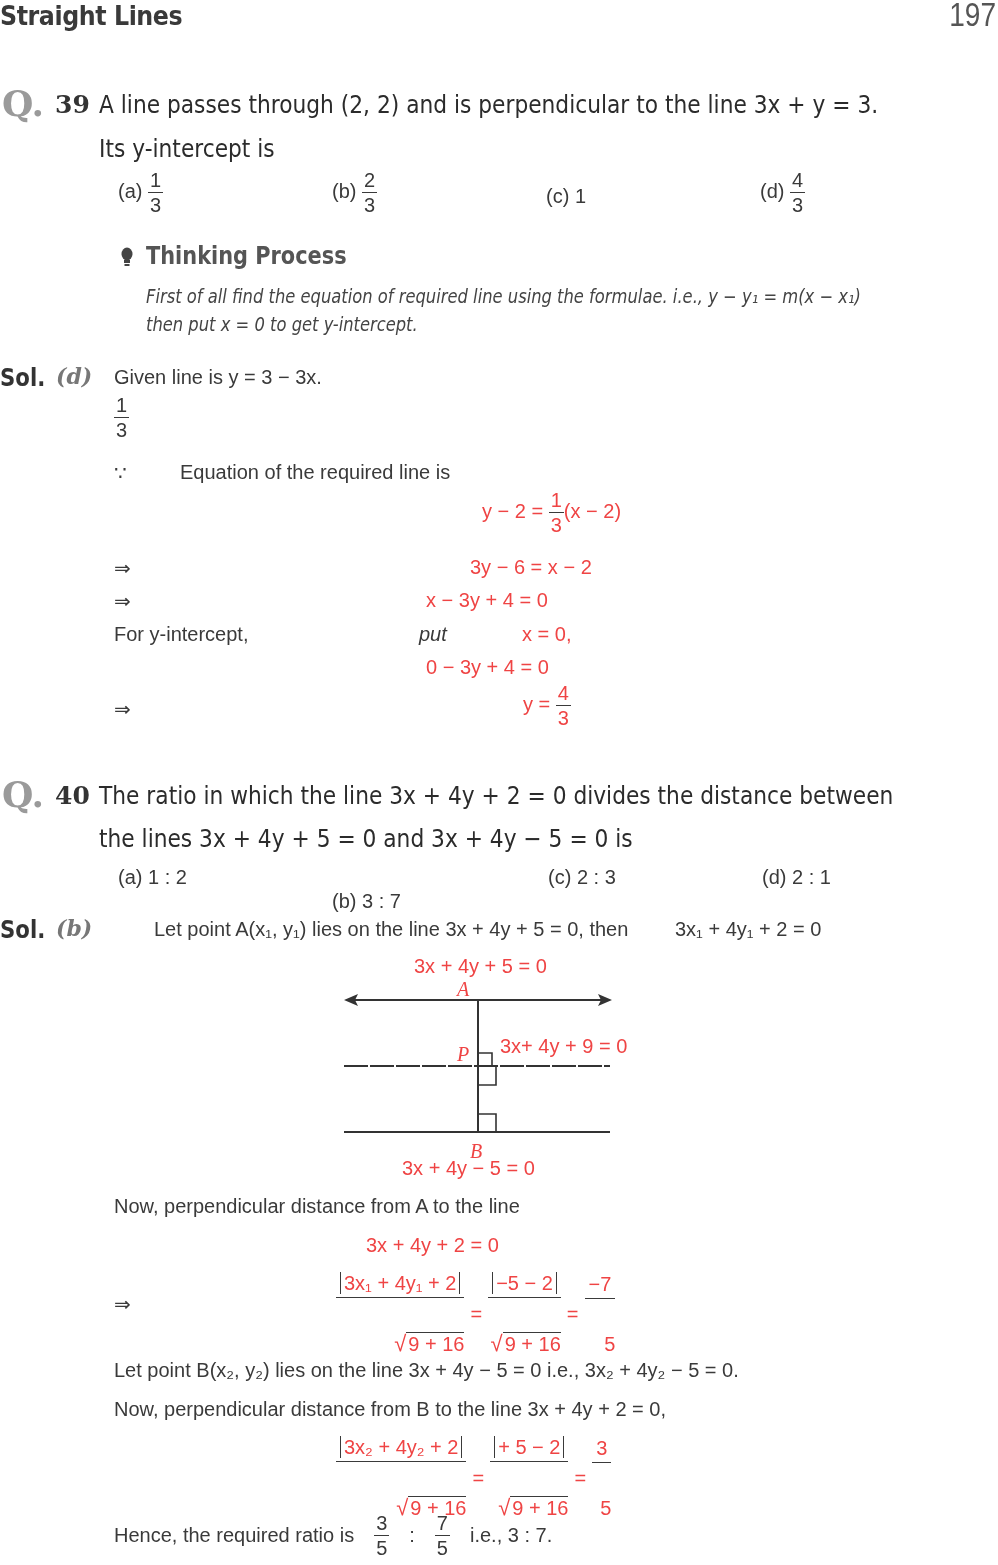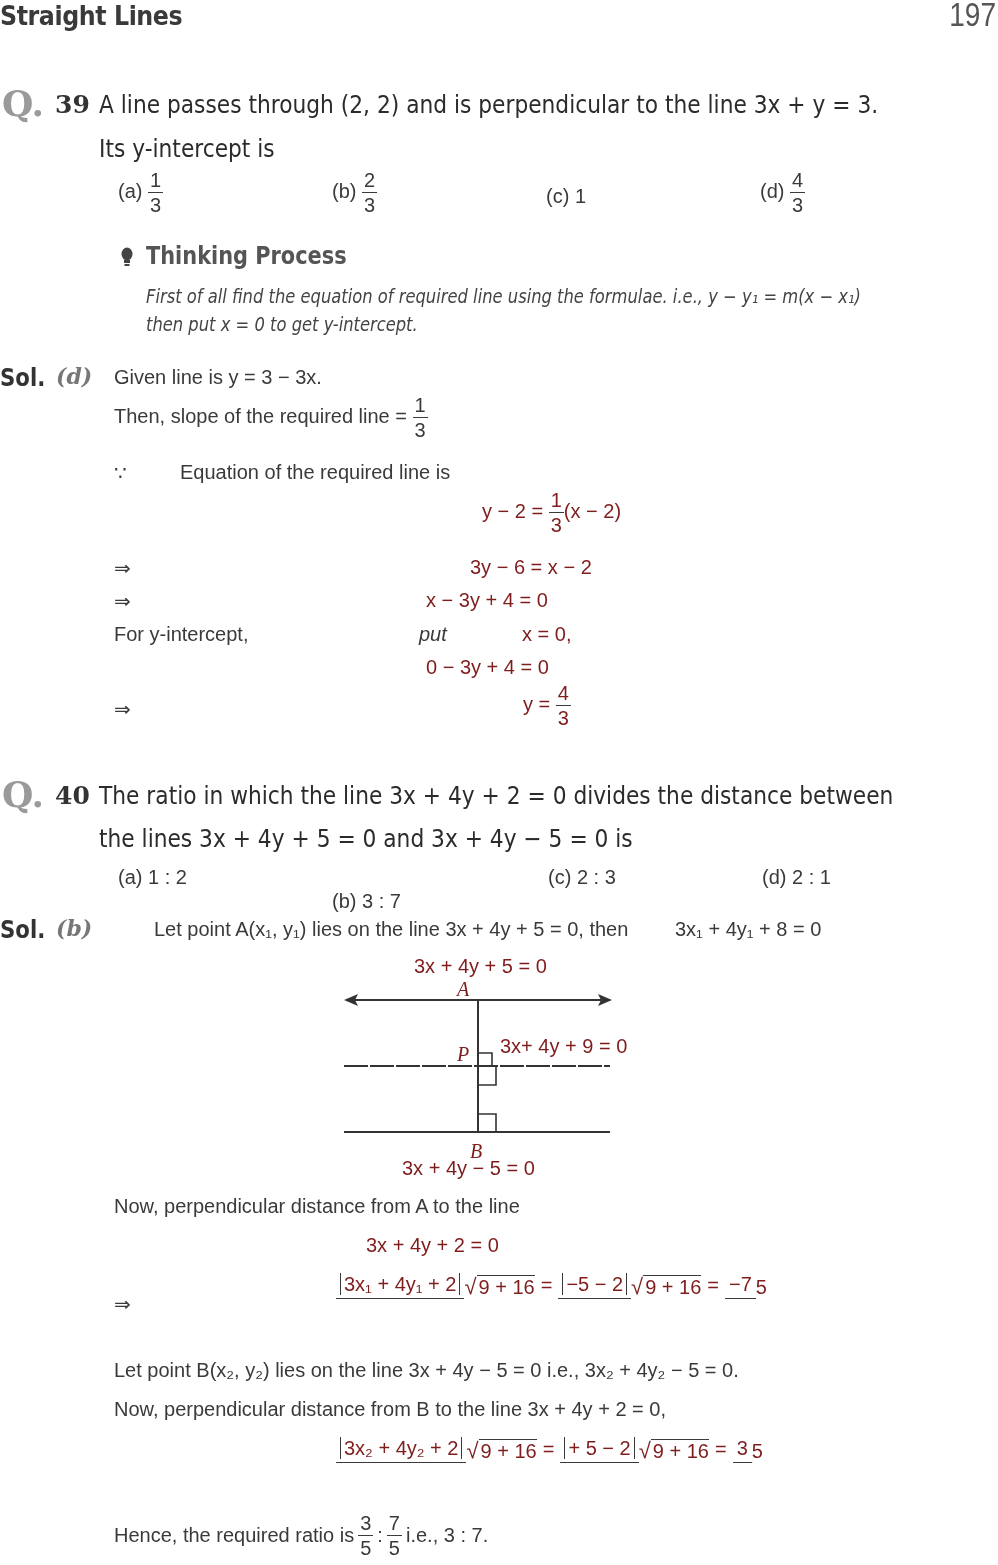--- a/index.html
+++ b/index.html
@@ -12,24 +12,24 @@
   .qtext { font-family:"DejaVu Sans", sans-serif; font-size:25px; color:#2b2b2b; transform:scaleX(0.87); transform-origin:left top; }
   .opt { font-family:"Liberation Sans", sans-serif; font-size:20px; color:#3a3a3a; }
   .frac { display:inline-flex; flex-direction:column; align-items:center; vertical-align:middle; line-height:1; }
   .frac .num { padding:0 2px 2px 2px; border-bottom:1.4px solid #3a3a3a; }
   .frac .den { padding-top:2px; }
   .tp-title { font-family:"DejaVu Sans", sans-serif; font-weight:bold; font-size:24px; color:#555; transform:scaleX(0.87); transform-origin:left top; }
   .tp-text { font-family:"DejaVu Sans", sans-serif; font-style:italic; font-size:19px; color:#444; transform:scaleX(0.86); transform-origin:left top; font-weight:300; }
   .sol-label { font-family:"DejaVu Sans", sans-serif; font-weight:bold; font-size:25px; color:#333; transform:scaleX(0.85); transform-origin:left top; }
   .sol-ans { font-family:"DejaVu Serif", serif; font-style:italic; font-weight:bold; font-size:22px; color:#777; }
   .body { font-family:"Liberation Sans", sans-serif; font-size:20px; color:#3a3a3a; }
-  .math { font-family:"Liberation Sans", sans-serif; font-size:20px; color:#7f1d1d; }
+  .math { font-family:"Liberation Sans", sans-serif; font-size:20px; color:#ef4444; }
   .it { font-style:italic; font-family:"Liberation Serif", serif; }
   .arrow { font-family:"DejaVu Sans", sans-serif; font-size:20px; color:#3a3a3a; }
-  .bigfrac { display:inline-flex; flex-direction:row; align-items:center; vertical-align:middle; line-height:1.1; }
+  .bigfrac { display:inline-flex; flex-direction:column; align-items:flex-end; vertical-align:middle; line-height:1.1;gap:31px; }
   .bigfrac .num { padding:0 4px 3px 4px; border-bottom:1.4px solid #3a3a3a; }
   .bigfrac .den { padding-top:3px; }
   .sqrt { border-top:1.2px solid #3a3a3a; padding-left:2px; }
   .sqrtsign { font-size:22px; }
   .abs-bars { border-left:1.4px solid #3a3a3a; border-right:1.4px solid #3a3a3a; padding:0 3px; }
 </style>
 </head>
 <body>
 
 <div class="abs hdr-title">Straight Lines</div>
@@ -75,21 +75,20 @@
       </svg>
   </div>
   <div class="abs tp-title" style="left:146px; top:242px;">Thinking Process</div>
   <div class="abs tp-text" style="left:146px; top:285px;">First of all find the equation of required line using the formulae. i.e., y − y₁ = m(x − x₁)</div>
   <div class="abs tp-text" style="left:146px; top:313px;">then put x = 0 to get y-intercept.</div>
 
   <div class="abs sol-label" style="left:0; top:363px;">Sol.</div>
   <div class="abs sol-ans" style="left:56px; top:363px;">(d)</div>
   <div class="abs body" style="left:114px; top:366px;">Given line is y = 3 − 3x.</div>
   <div class="abs body" style="left:114px; top:395px;">
-    <span>Then, slope of the required line =</span>
     <span class="frac">
         <span class="num">1</span>
         <span class="den">3</span>
       </span>
   </div>
   <div class="abs body" style="left:114px; top:461px;">∵</div>
   <div class="abs body" style="left:151px; top:461px;margin-left:29px;">Equation of the required line is</div>
   <div class="abs math" style="left:482px; top:490px;">
     <span>y − 2 =</span>
     <span class="frac">
@@ -122,21 +121,21 @@
   <div class="abs qtext" style="left:99px; top:824px;">the lines 3x + 4y + 5 = 0 and 3x + 4y − 5 = 0 is</div>
 
   <div class="abs opt" style="left:118px; top:866px;"><span>(a)</span> <span>1 : 2</span></div>
   <div class="abs opt" style="left:332px; top:866px;margin-top:24px;"><span>(b)</span> <span>3 : 7</span></div>
   <div class="abs opt" style="left:548px; top:866px;"><span>(c)</span> <span>2 : 3</span></div>
   <div class="abs opt" style="left:762px; top:866px;"><span>(d)</span> <span>2 : 1</span></div>
 
   <div class="abs sol-label" style="left:0; top:915px;">Sol.</div>
   <div class="abs sol-ans" style="left:56px; top:915px;">(b)</div>
   <div class="abs body" style="left:114px; top:918px;margin-left:40px;">Let point A(x₁, y₁) lies on the line 3x + 4y + 5 = 0, then</div>
-  <div class="abs body" style="left:675px; top:918px;">3x₁ + 4y₁ + 8 = 0</div>
+  <div class="abs body" style="left:675px; top:918px;">3x₁ + 4y₁ + 2 = 0</div>
 
   <div class="abs math" style="left:414px; top:955px;">3x + 4y + 5 = 0</div>
   <div class="abs math it" style="left:457px; top:978px;">A</div>
   <div class="abs math it" style="left:457px; top:1043px;">P</div>
   <div class="abs math" style="left:500px; top:1035px;">3x+ 4y + 9 = 0</div>
   <div class="abs math it" style="left:470px; top:1140px;">B</div>
   <div class="abs math" style="left:402px; top:1157px;">3x + 4y − 5 = 0</div>
   <svg class="abs" style="left:340px; top:990px;" width="280" height="150">
 
     <line x1="8" y1="10" x2="268" y2="10" stroke="#333" stroke-width="2"></line>
@@ -188,21 +187,21 @@
       <span class="num"><span class="abs-bars">+ 5 − 2</span></span>
       <span class="den"><span class="sqrtsign">√</span><span class="sqrt">9 + 16</span></span>
     </span>
     <span>=</span>
     <span class="bigfrac">
       <span class="num">3</span>
       <span class="den">5</span>
     </span>
   </div>
 
-  <div class="abs body" style="left:114px; top:1513px; display:flex; align-items:center; gap:4px;">
+  <div class="abs body" style="left:114px; top:1513px; display:flex; align-items:center; gap:20px;">
     <span>Hence, the required ratio is</span>
     <span class="frac">
         <span class="num">3</span>
         <span class="den">5</span>
       </span>
     <span>:</span>
     <span class="frac">
         <span class="num">7</span>
         <span class="den">5</span>
       </span>

